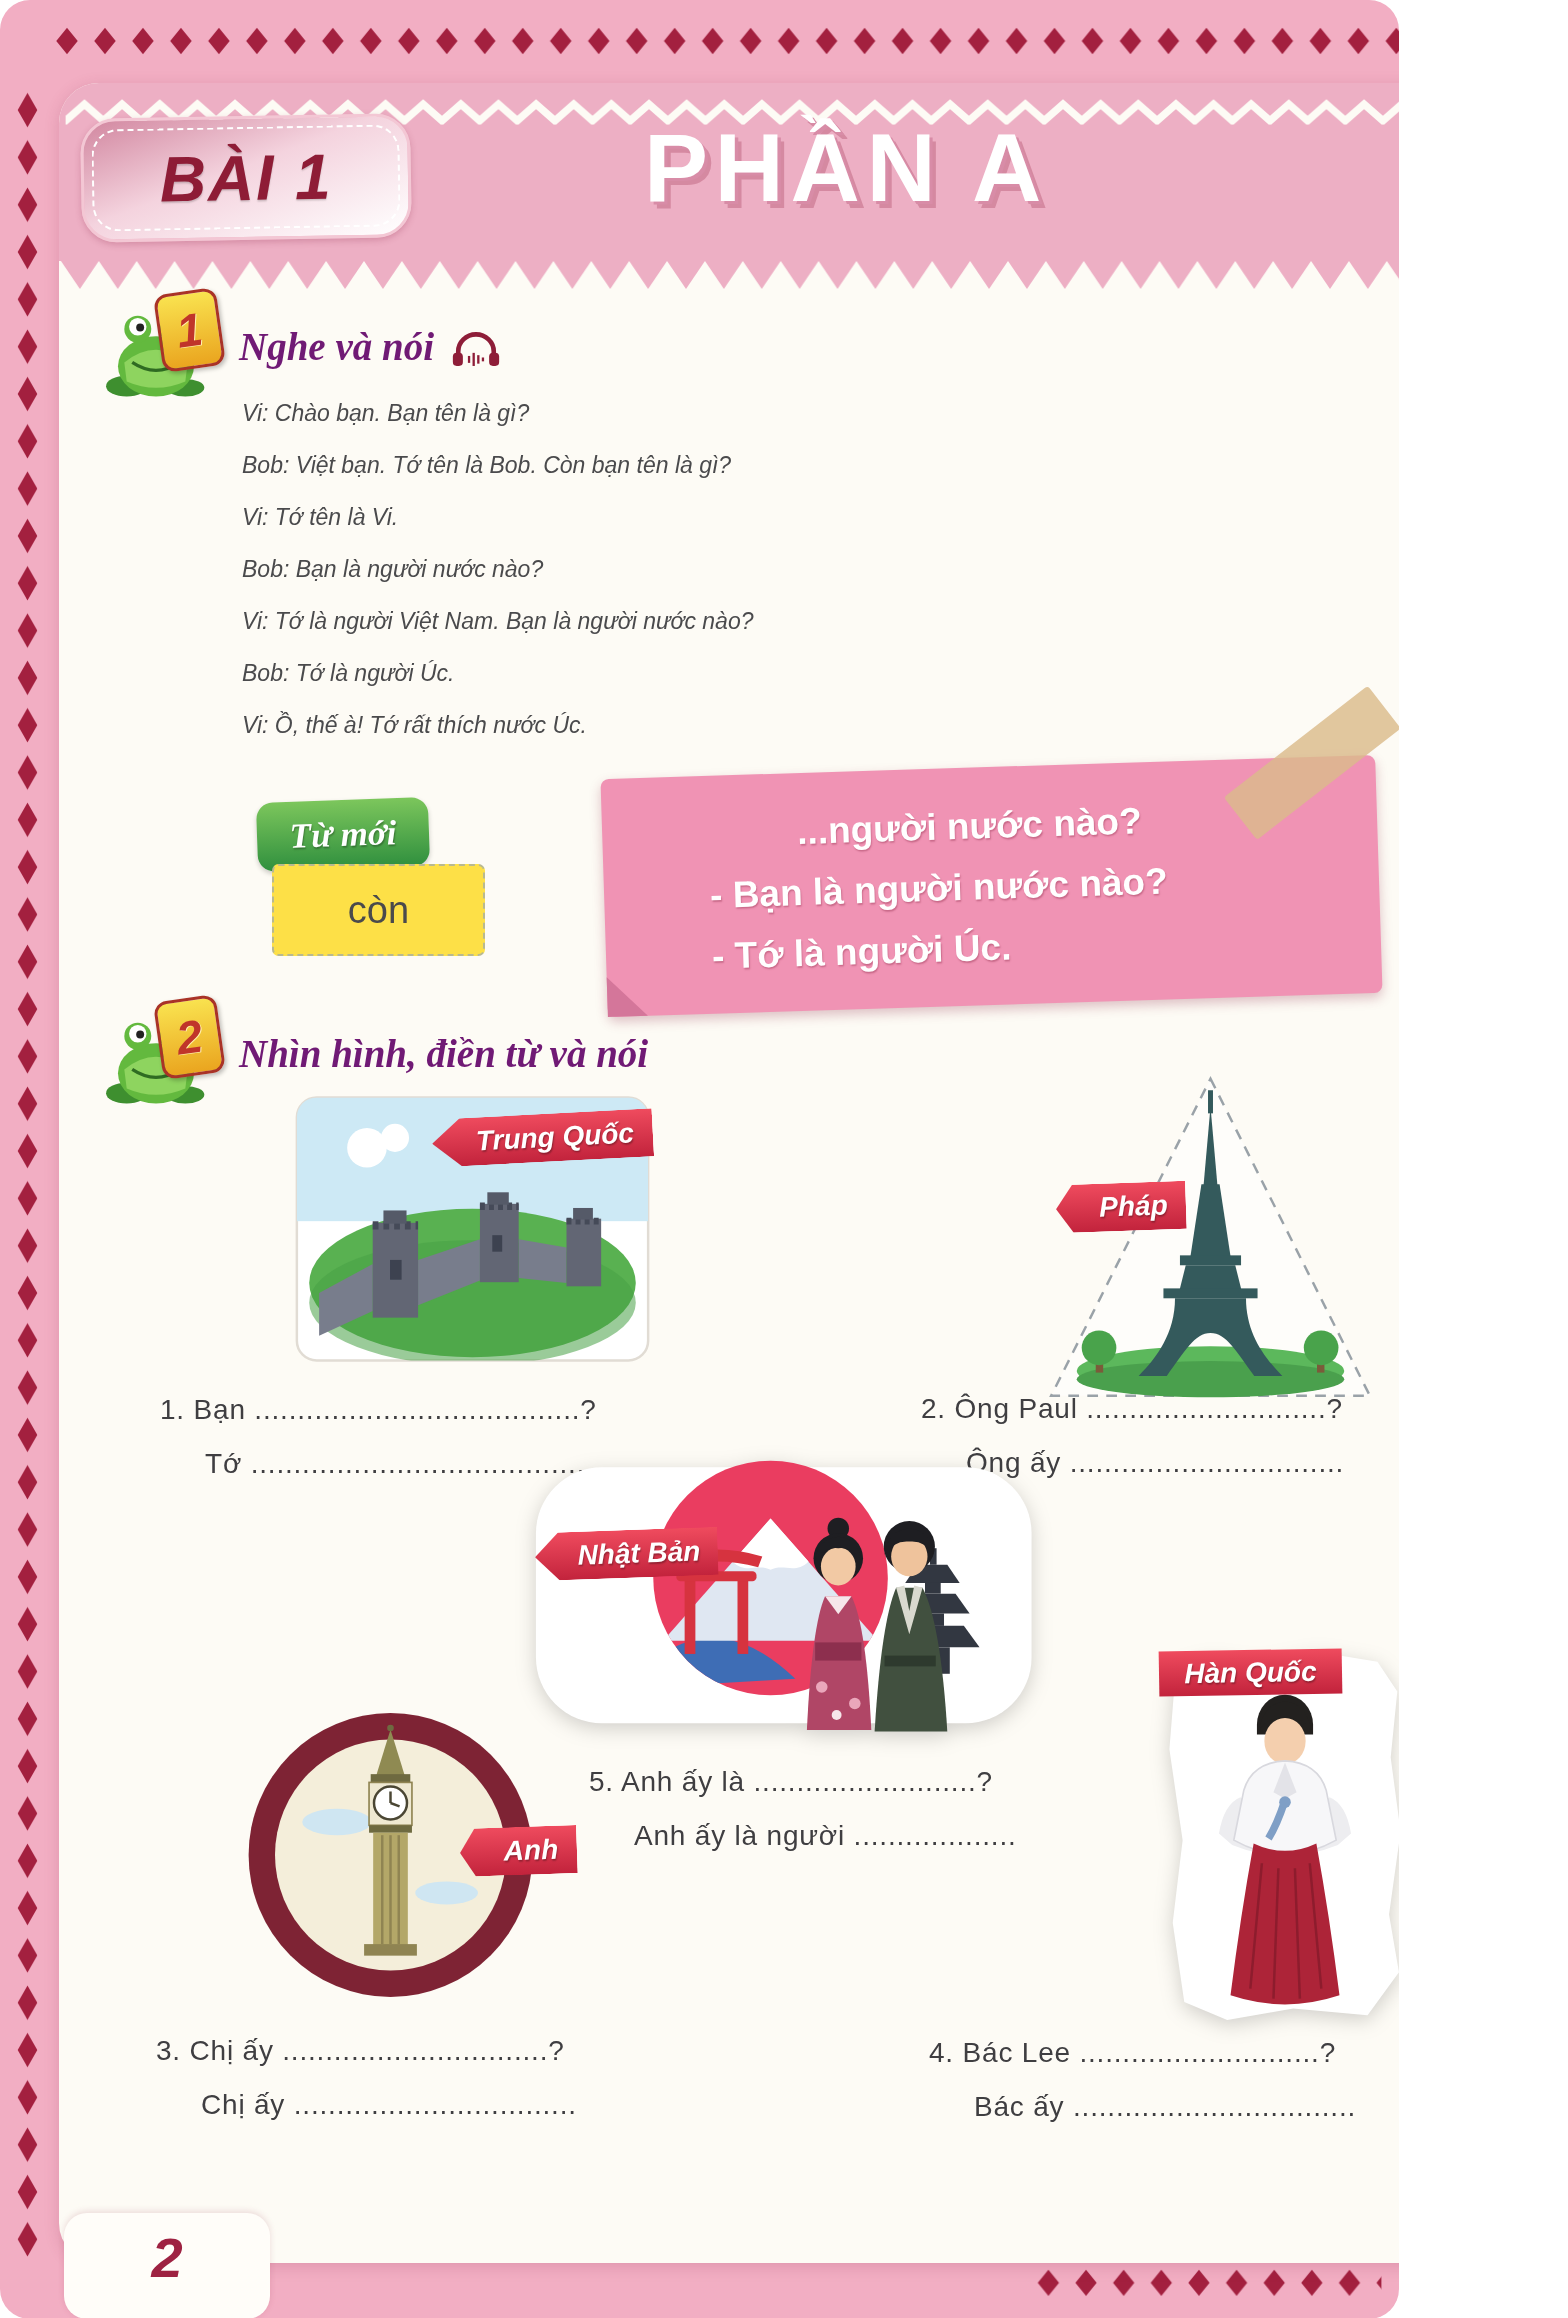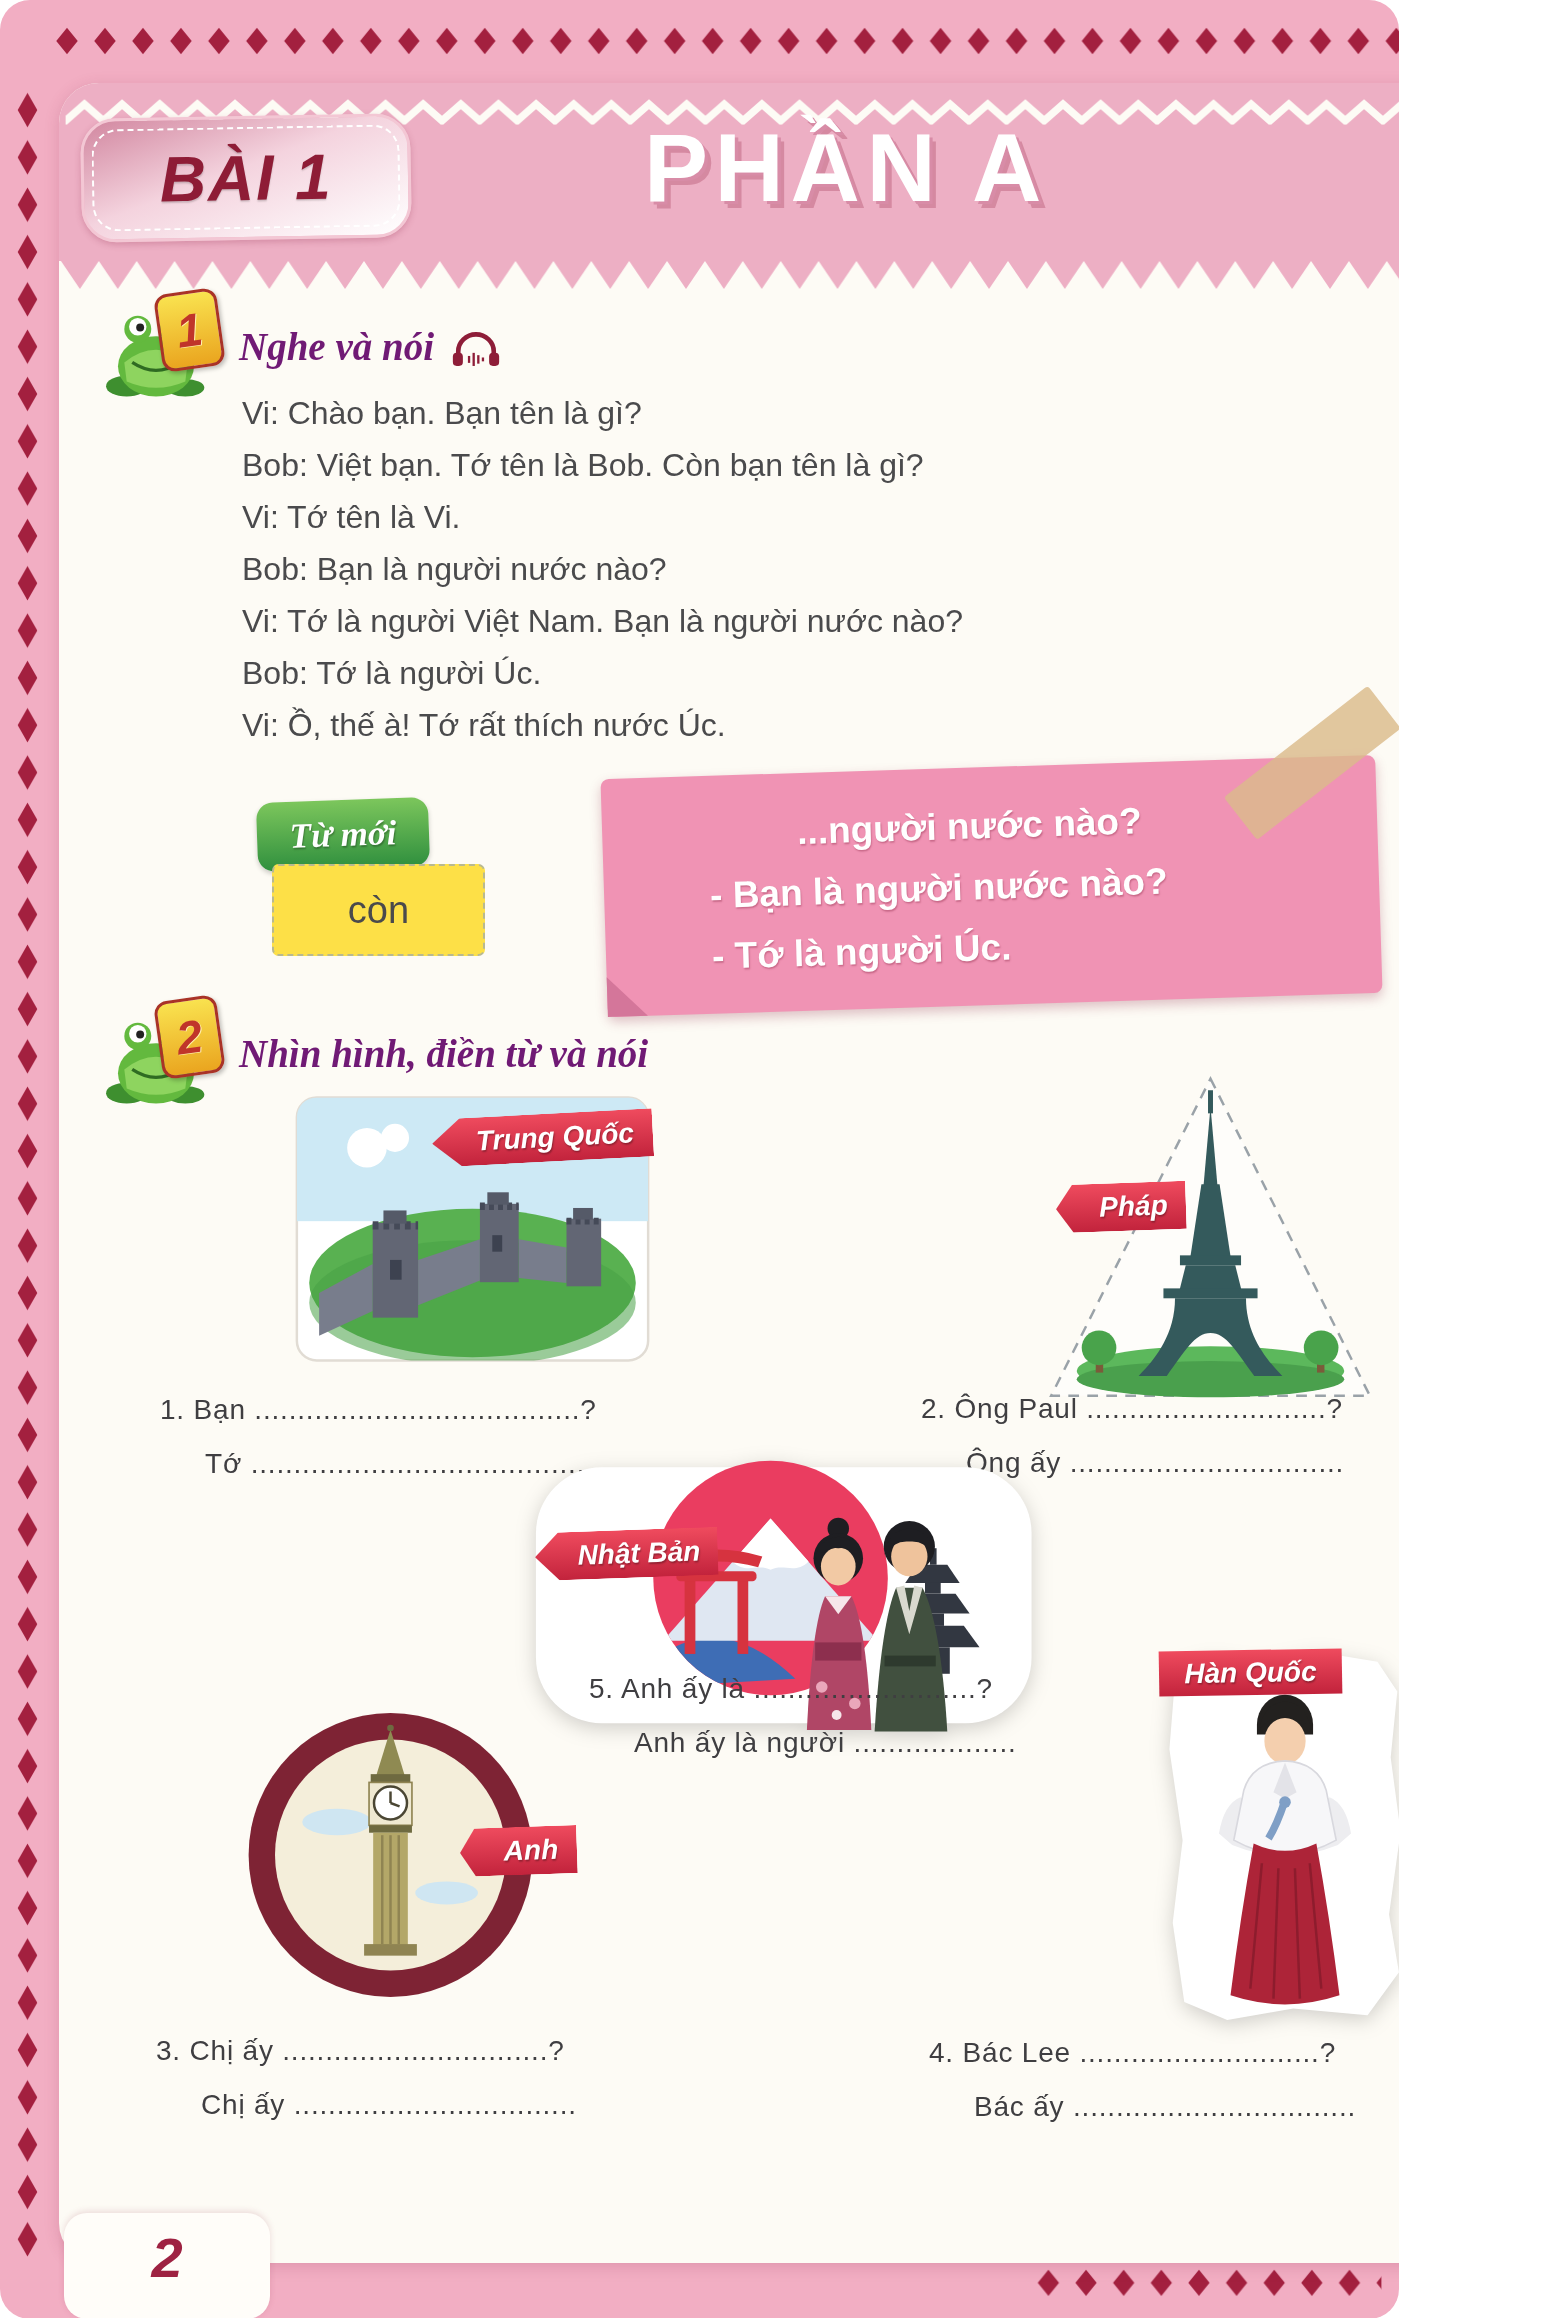--- a/index.html
+++ b/index.html
@@ -46,21 +46,21 @@
      justify-content:center;box-shadow:1.7px 2.5px 4.1px rgba(0,0,0,.25);}
   .num-badge span{font-size:46px;font-weight:800;font-style:italic;color:#c0352a;
      text-shadow:0.8px 0.8px 0 #fff3b0;}
 
   .sec-heading{display:flex;align-items:flex-end;gap:15px;
      font-family:"Liberation Serif",serif;font-style:italic;font-weight:bold;
      font-size:39px;color:#701a75;}
 
   
   .dialogue{width:1106px;}
-  .dialogue div{font-size:32px;color:#4a4a4c;line-height:52px;}
+  .dialogue div{font-size:23px;color:#4a4a4c;line-height:52px;font-style:italic;}
 
   
   .tumoi{left:198px;top:717px;width:172px;height:69px;border-radius:16.5px;
      background:linear-gradient(180deg,#7cc65c,#2f8f3e);display:flex;align-items:center;
      justify-content:center;transform:rotate(-2deg);box-shadow:0 2.5px 5px rgba(0,0,0,.2);}
   .tumoi::after{content:"";position:absolute;left:21.5px;bottom:-15px;border-left:11.6px solid transparent;
      border-right:11.6px solid transparent;border-top:18px solid #2f8f3e;}
   .tumoi span{font-family:"Liberation Serif",serif;font-style:italic;font-weight:bold;
      font-size:35px;color:#fff;text-shadow:0.8px 1.7px 1.7px rgba(0,0,0,.3);}
   .word-box{left:213px;top:781px;width:213px;height:92px;background:#fde047;
@@ -357,21 +357,21 @@
       <rect x="159" y="163" width="42" height="136" fill="#b3a768"></rect>
       <line x1="170" y1="166" x2="170" y2="298" stroke="#8f8452" stroke-width="3"></line>
       <line x1="180" y1="166" x2="180" y2="298" stroke="#8f8452" stroke-width="3"></line>
       <line x1="190" y1="166" x2="190" y2="298" stroke="#8f8452" stroke-width="3"></line>
       <rect x="148" y="298" width="64" height="14" fill="#8f8452"></rect>
     </svg>
     <div class="abs ribbon" style="left:401px;top:1744px;width:117px;transform:rotate(-2deg)">
       <span>Anh</span>
     </div>
 
-    <div class="abs exercise" style="left:530px;top:1590px">
+    <div class="abs exercise" style="left:530px;top:1683px">
       <div class="l1">5. Anh ấy là ..........................?</div>
       <div class="l2">Anh ấy là người ...................</div>
     </div>
 
     <svg class="abs shadowed" style="left:1102px;top:1559px" viewBox="0 0 300 470" width="248" height="388">
       <path d="M18 30 L60 18 L120 26 L190 12 L262 24 L286 60 L278 140 L290 230 L276 330 L288 400 L250 452 L160 444 L80 458 L28 436 L14 340 L26 240 L10 130 Z" fill="#fff"></path>
       <path d="M116 100 a34 36 0 0 1 68 0 v12 h-68 Z" fill="#23211f"></path>
       <ellipse cx="150" cy="120" rx="25" ry="28" fill="#f4cfae"></ellipse>
       <path d="M118 108 q6 -34 32 -36 q26 2 32 36 q-12 -18 -32 -16 q-20 -2 -32 16 Z" fill="#23211f"></path>
       <path d="M70 232 q6 -36 26 -44 q20 20 54 20 q34 0 54 -20 q20 8 26 44 l-16 14 q-64 26 -128 0 Z" fill="#ededf0"></path>

